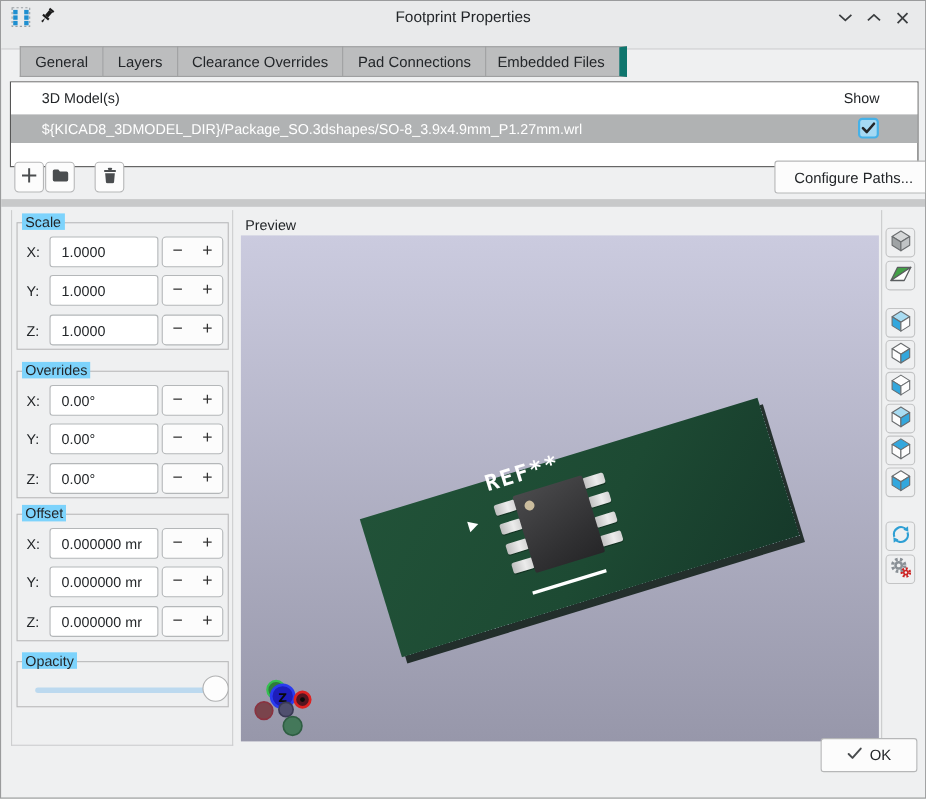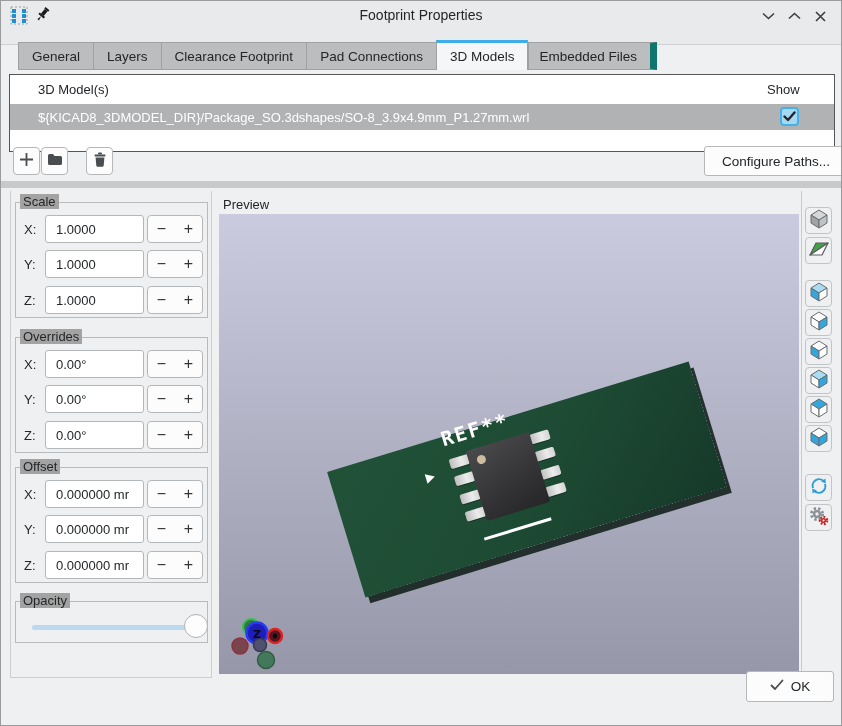--- a/index.html
+++ b/index.html
@@ -32,21 +32,21 @@
 
   .iconbtn { width:27px; height:28px; background:#fcfcfc; border:1px solid #b6b7b8; border-radius:4px;
              display:flex; align-items:center; justify-content:center; }
   .btn { background:#fcfcfc; border:1px solid #b6b7b8; border-radius:3px; color:#232629;
          font-size:13.5px; display:flex; align-items:center; justify-content:center; gap:7px; }
 
   .splitter { position:absolute; left:0; top:180px; width:100%; height:7px; background:#c8c9ca; }
 
   
   .grp { position:absolute; border:1px solid #b9babb; background:transparent; }
-  .grplabel { position:absolute; top:-9px; left:4px; background:#a3a3a3; padding:0 3px; font-size:13px; }
+  .grplabel { position:absolute; top:-9px; left:4px; background:#7dd3fc; padding:0 3px; font-size:13px; }
   .rowlabel { position:absolute; left:8px; width:22px; text-align:left; font-size:13px; }
   .field { position:absolute; left:29px; width:99px; height:28px; background:#fff; border:1px solid #b4b7b9;
            border-radius:3px; font-size:13px; color:#232629; padding-left:10px; display:flex; align-items:center; }
   .spin { position:absolute; left:131px; width:56px; height:28px; background:#fcfcfc; border:1px solid #b4b7b9;
           border-radius:4px; display:flex; }
   .spinhalf { flex:1; display:flex; align-items:center; justify-content:center; font-size:16px; color:#333; }
 
   
   .slider-track { position:absolute; left:16px; top:23px; width:170px; height:5px;
                   background:#bcd9ef; border-radius:3px; }
@@ -118,23 +118,22 @@
     <span class="wbtn" style="right:10px;">
       <svg width="11" height="11" viewBox="0 0 11 11">
           <path d="M1 1 L10 10 M10 1 L1 10" stroke="#3b3e40" stroke-width="1.6"></path>
         </svg>
     </span>
   </div>
 
   <div class="tabbar">
     <div class="tab">General</div>
     <div class="tab">Layers</div>
-    <div class="tab">Clearance Footprint</div>
+    <div class="tab">Clearance Overrides</div>
     <div class="tab">Pad Connections</div>
-    <div class="tab active">3D Models</div>
     <div class="tab">Embedded Files</div>
   </div>
 
   <div class="mtable">
     <div class="mhead">
       <span class="abs" style="left:28px; top:7px;">3D Model(s)</span>
       <span class="abs" style="left:757px; top:7px;">Show</span>
     </div>
     <div class="mrow">
       <span class="abs" style="left:28px; top:6px;">${KICAD8_3DMODEL_DIR}/Package_SO.3dshapes/SO-8_3.9x4.9mm_P1.27mm.wrl</span>

